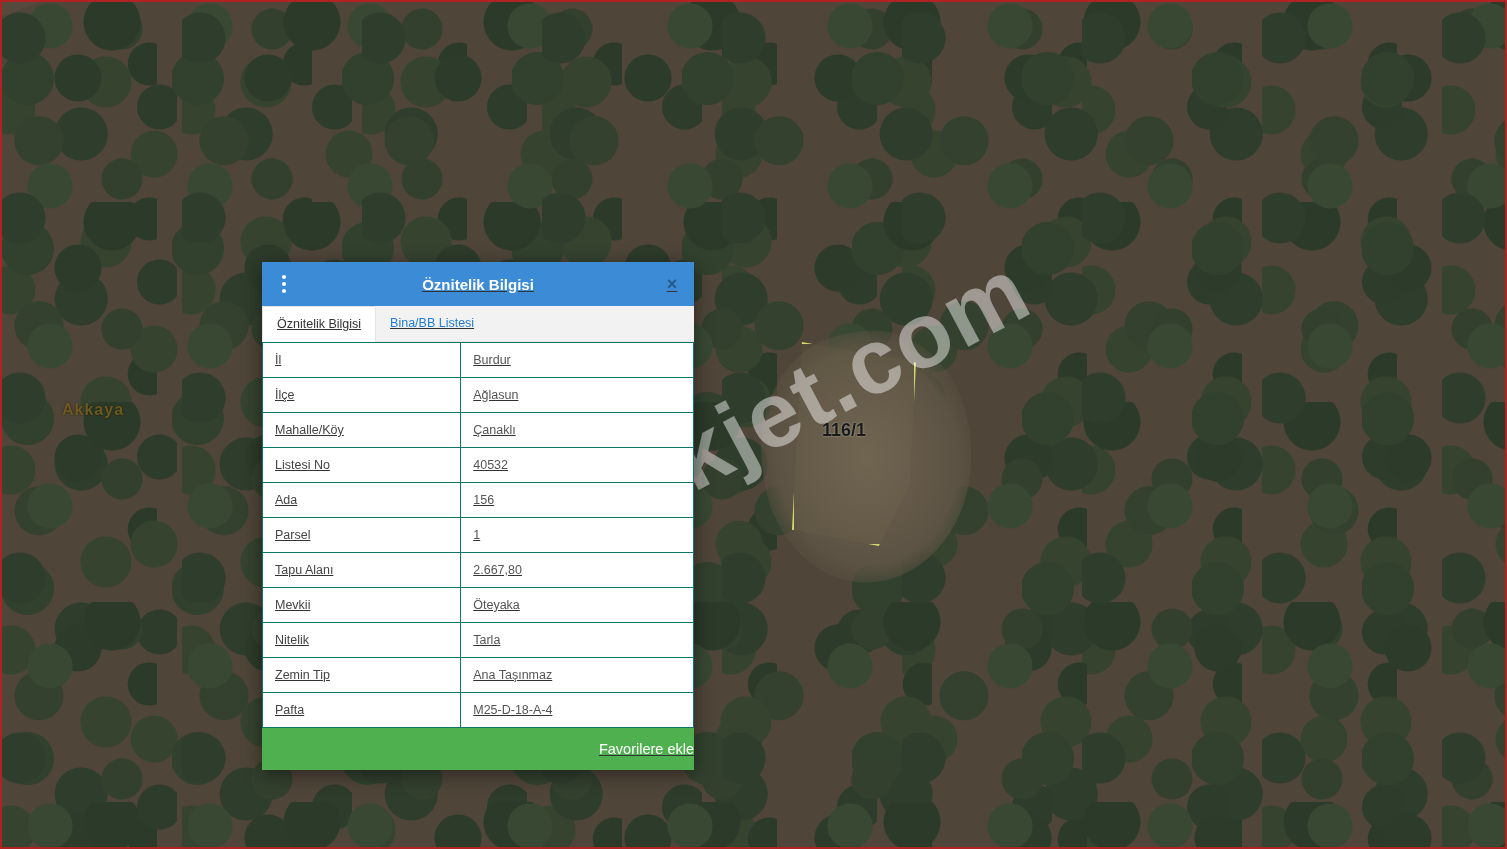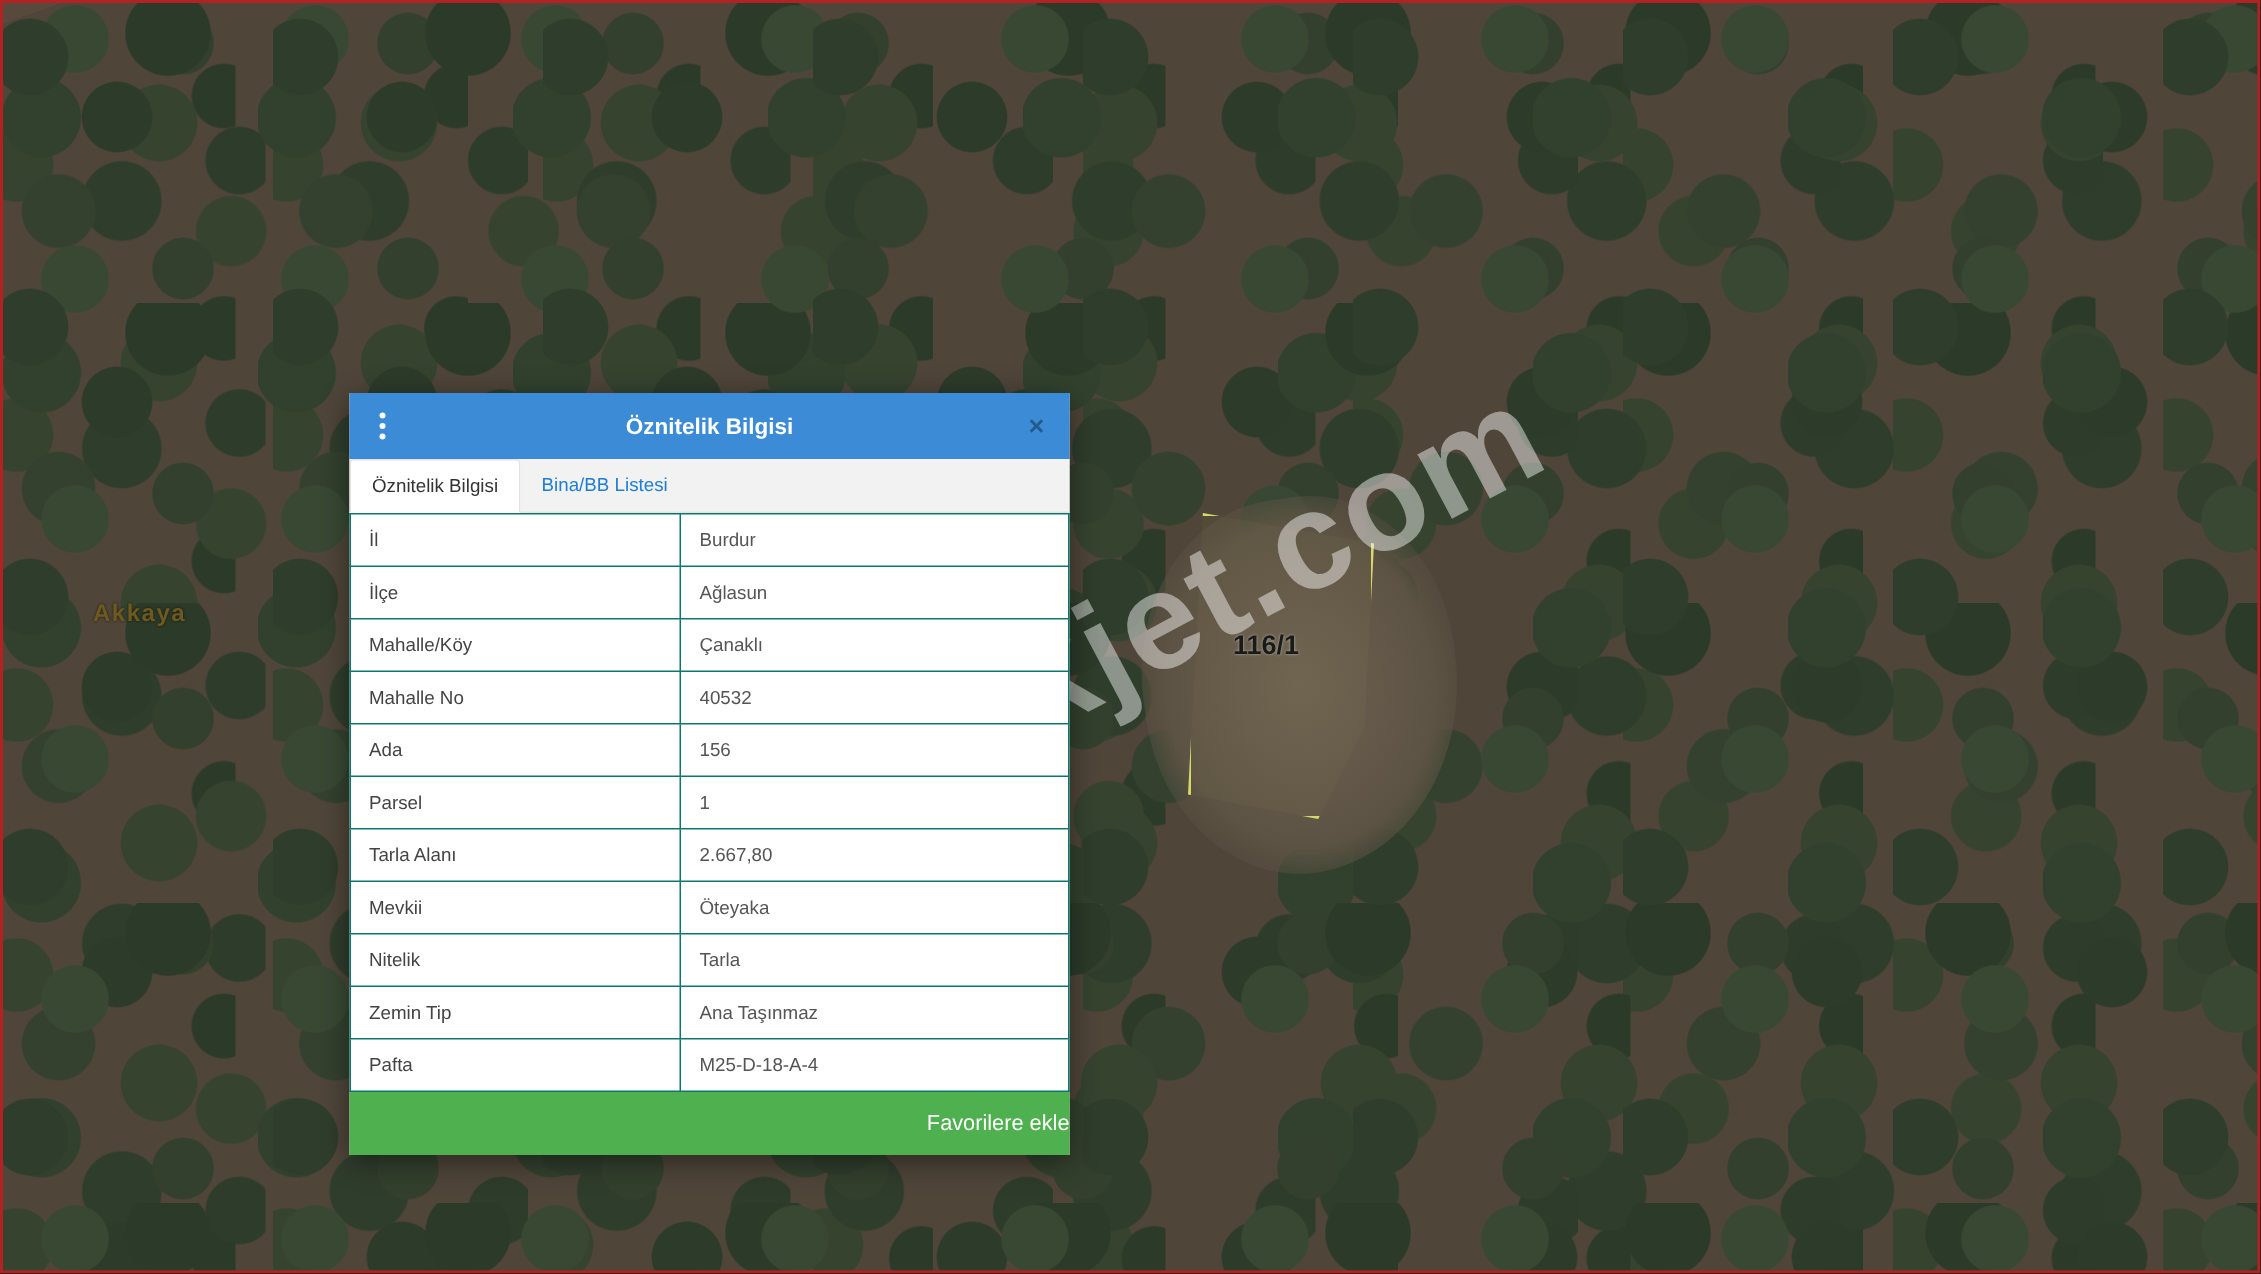--- a/index.html
+++ b/index.html
@@ -96,27 +96,28 @@
     font-weight: 600;
     color: rgba(255,255,255,.45);
     letter-spacing: 2px;
     pointer-events: none;
     white-space: nowrap;
   }
 
   
   .info-panel {
     position: absolute;
-    left: 231px;
+    left: 260px;
     top: 260px;
-    width: 480px;
+    width: 432px;
     background: #fff;
     box-shadow: 0 4px 18px rgba(0,0,0,.45);
     font-size: 13px;
     color: #333;
+    text-decoration: underline;
   }
   .panel-header {
     background: #3b8bd6;
     height: 44px;
     display: flex;
     align-items: center;
     color: #fff;
     position: relative;
   }
   .kebab {
@@ -226,33 +227,33 @@
           </tr>
         <tr>
             <td class="k">İlçe</td>
             <td>Ağlasun</td>
           </tr>
         <tr>
             <td class="k">Mahalle/Köy</td>
             <td>Çanaklı</td>
           </tr>
         <tr>
-            <td class="k">Mahalle No</td>
+            <td class="k">Listesi No</td>
             <td>40532</td>
           </tr>
         <tr>
             <td class="k">Ada</td>
             <td>156</td>
           </tr>
         <tr>
             <td class="k">Parsel</td>
             <td>1</td>
           </tr>
         <tr>
-            <td class="k">Tarla Alanı</td>
+            <td class="k">Tapu Alanı</td>
             <td>2.667,80</td>
           </tr>
         <tr>
             <td class="k">Mevkii</td>
             <td>Öteyaka</td>
           </tr>
         <tr>
             <td class="k">Nitelik</td>
             <td>Tarla</td>
           </tr>

